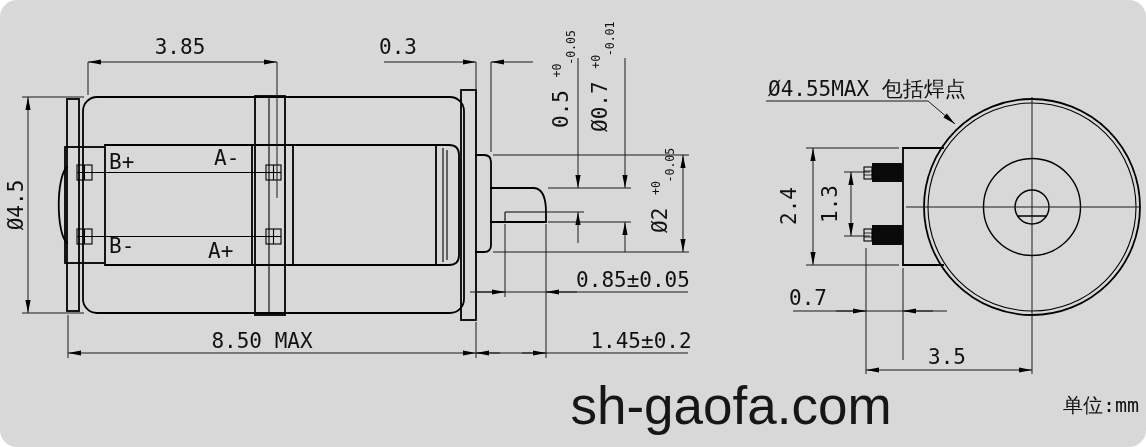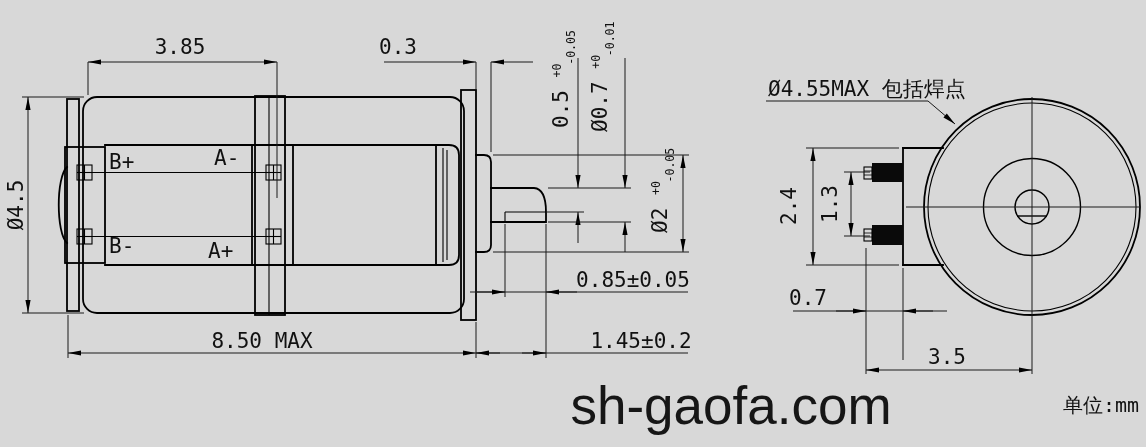--- a/index.html
+++ b/index.html
@@ -1,16 +1,16 @@
 <!DOCTYPE html>
 <html><head>
 <meta charset="utf-8">
 <style>
   html,body{margin:0;padding:0;}
-  .stage{width:1146px;height:447px;background:#d8d8d8;position:relative;overflow:hidden;}
+  .stage{width:1146px;height:447px;background:#d8d8d8;position:relative;overflow:hidden;border-radius:17px;}
   svg{display:block;}
   .geo{stroke:#000;stroke-width:1.8;fill:none;stroke-linecap:square;}
   .geo-thin{stroke:#000;stroke-width:1.1;fill:none;}
   .dimline{stroke:#1a1a1a;stroke-width:1;fill:none;}
   .wire{stroke:#000;stroke-width:1.2;fill:none;}
   .dimtxt{font-family:"DejaVu Sans Mono",monospace;fill:#111;font-size:21px;}
   .dimtxt-sm{font-size:11.5px;}
   .termtxt{font-family:"DejaVu Sans Mono",monospace;fill:#111;font-size:21px;}
   .cntxt{font-family:"DejaVu Sans Mono","DejaVu Sans",sans-serif;fill:#111;font-size:21px;}
   .unitstxt{font-family:"DejaVu Sans Mono","DejaVu Sans",sans-serif;fill:#111;font-size:20px;}

